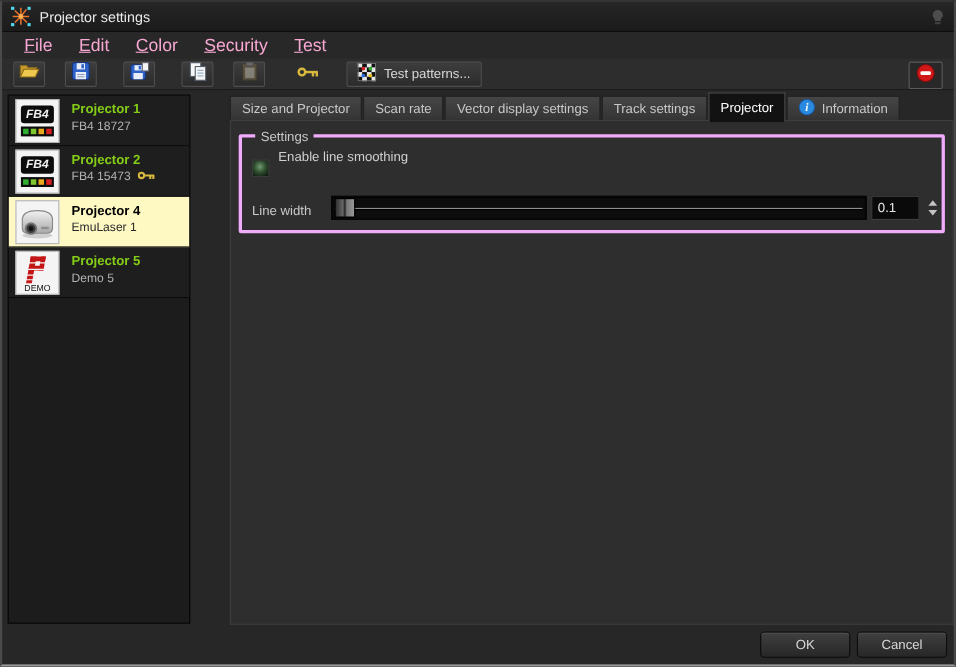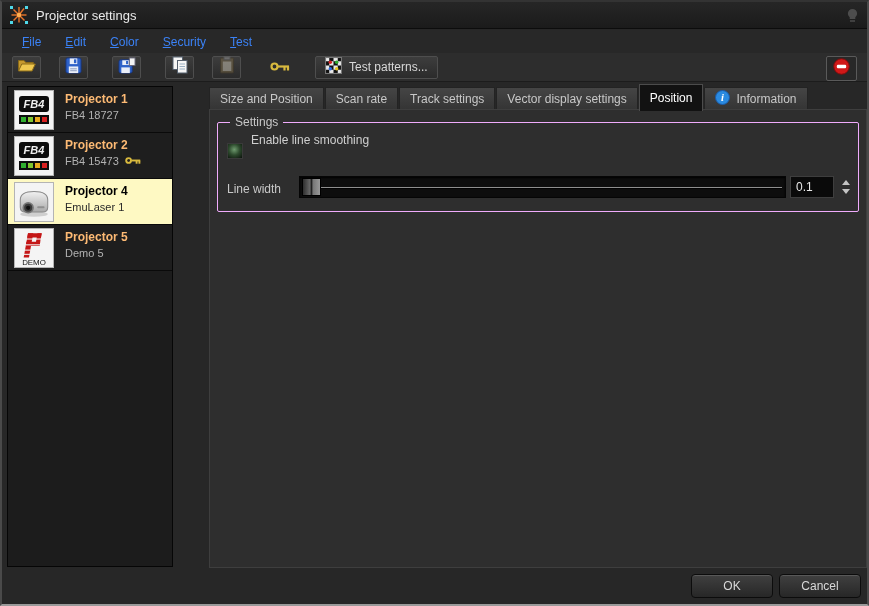--- a/index.html
+++ b/index.html
@@ -12,21 +12,21 @@
   .titlebar { position:absolute; left:0; top:0; right:0; height:27px;
               background:linear-gradient(#262626,#1b1b1b); border-bottom:1px solid #0c0c0c;
               display:flex; align-items:center; padding:0 8px; }
   .titlebar .app-icon { width:18px; height:18px; margin-right:8px; display:flex; }
   .titlebar .title { color:#e9e9e9; font-size:13px; }
   .titlebar .right-icon { margin-left:auto; opacity:.85; display:flex; }
 
   
   .menubar { position:absolute; left:0; top:28px; right:0; height:23px;
              background:#282828; display:flex; align-items:center; padding-left:12px; }
-  .menu-item { display:inline-block; color:#3b82f6; font-size:12px; padding:3px 8px; margin-right:8px; cursor:default; }
+  .menu-item { display:inline-block; color:#f9a8d4; font-size:16px; padding:3px 8px; margin-right:8px; cursor:default; }
   .menu-item::first-letter { text-decoration:underline; }
 
   
   .toolbar { position:absolute; left:0; top:51px; right:0; height:29px;
              background:#2d2d2d; border-bottom:1px solid #1c1c1c;
              display:flex; align-items:center; padding-left:10px;gap:15px; }
   .tbtn { height:23px; min-width:29px; display:flex; align-items:center; justify-content:center;
           border:1px solid #4e4e4e; border-radius:2px;
           background:linear-gradient(#3d3d3d,#2b2b2b); cursor:pointer; }
   .tbtn.flat { border-color:transparent; background:transparent; }
@@ -38,21 +38,21 @@
                   display:flex; align-items:center; justify-content:center; cursor:pointer; }
 
   
   .projector-list { position:absolute; left:5px; top:84px; width:166px; height:481px;
                     background:#1c1c1c; border:1px solid #060606; }
   .proj-row { position:relative; height:46px; border-bottom:1px solid #0a0a0a;
               background:#1e1e1e; cursor:pointer; }
   .proj-row.selected { background:#fef9c3; }
   .tile { position:absolute; left:6px; top:3px; width:40px; height:40px;
           background:#f4f4f4; border:1px solid #b4b4b4; }
-  .proj-name { position:absolute; left:57px; top:5px; font-size:12px; font-weight:bold; color:#fdba74; }
+  .proj-name { position:absolute; left:57px; top:5px; font-size:12px; font-weight:bold; color:#84cc16; }
   .proj-dev  { position:absolute; left:57px; top:22px; font-size:11px; color:#b2b2b2; display:flex; align-items:center; gap:6px; }
   .proj-row.selected .proj-name { color:#000; }
   .proj-row.selected .proj-dev  { color:#2a2a2a; }
   
   .fb4-box { position:absolute; left:4px; top:5px; width:30px; height:16px; background:#0c0c0c;
              border-radius:3px; color:#efefef; font-size:11px; font-weight:bold; font-style:italic;
              display:flex; align-items:center; justify-content:center; }
   .fb4-leds { position:absolute; left:4px; bottom:5px; width:30px; height:9px; background:#0c0c0c;
               display:flex; align-items:center; justify-content:space-between; padding:0 2px; }
   .fb4-leds i { width:5px; height:5px; display:block; }
@@ -62,21 +62,21 @@
   .tab { height:23px; display:flex; align-items:center; padding:0 10px; margin-right:1px;
          font-size:12px; color:#c8c8c8; background:linear-gradient(#454545,#343434);
          border:1px solid #232323; border-bottom:none; cursor:pointer; gap:6px; }
   .tab.active { height:27px; margin-bottom:-1px; background:#121212; color:#fff;
                 border:1px solid #4c4c4c; border-bottom:none; z-index:3; position:relative; }
 
   
   .content-panel { position:absolute; left:207px; top:107px; width:658px; height:459px;
                    background:#2e2e2e; border:1px solid #3e3e3e; }
   .groupbox { position:absolute; left:7px; top:12px; width:642px; height:90px;
-              border:1px solid #f0abfc; border-radius:2px; }
+              border:3px solid #f0abfc; border-radius:2px; }
   .group-label { position:absolute; left:12px; top:-8px; background:#2e2e2e; padding:0 5px;
                  color:#c8c8c8; font-size:12px; }
   .checkbox { position:absolute; left:9px; top:20px; width:16px; height:16px;
               border:1px solid #3a3a3a; cursor:pointer;
               background:radial-gradient(circle at 45% 40%, #6f9b6f 0%, #2d4a2d 48%, #0b110b 100%); }
   .checkbox-label { position:absolute; left:33px; top:10px; font-size:12px; color:#cfcfcf; }
   .lw-label { position:absolute; left:9px; top:59px; font-size:12px; color:#c8c8c8; }
   .slider { position:absolute; left:81px; top:53px; width:487px; height:22px;
             background:#0d0d0d; border:1px solid #050505; box-shadow:inset 0 1px 2px #000; cursor:pointer; }
   .slider::after { content:""; position:absolute; left:3px; right:3px; top:10px; height:1px;
@@ -328,33 +328,33 @@
       </div>
       <div class="proj-name">Projector 5</div>
       <div class="proj-dev">
           <span>Demo 5</span>
         </div>
     </div>
   </div>
 
   <div class="tabstrip">
     <div class="tab">
-        <span>Size and Position</span>
+        <span>Size and Projector</span>
       </div>
     <div class="tab">
         <span>Scan rate</span>
       </div>
     <div class="tab">
+        <span>Vector display settings</span>
+      </div>
+    <div class="tab">
         <span>Track settings</span>
       </div>
-    <div class="tab">
-        <span>Vector display settings</span>
-      </div>
     <div class="tab active">
-        <span>Position</span>
+        <span>Projector</span>
       </div>
     <div class="tab">
       <span>
         <svg width="15" height="15" viewBox="0 0 15 15">
           <circle cx="7.5" cy="7.5" r="7" fill="#2a8ae0" stroke="#1a5aa8"></circle>
           <text x="7.5" y="11.2" text-anchor="middle" font-size="10.5" font-weight="bold" font-style="italic" fill="#fff" font-family="Liberation Serif, serif">i</text>
         </svg>
       </span>
       <span>Information</span>
     </div>

